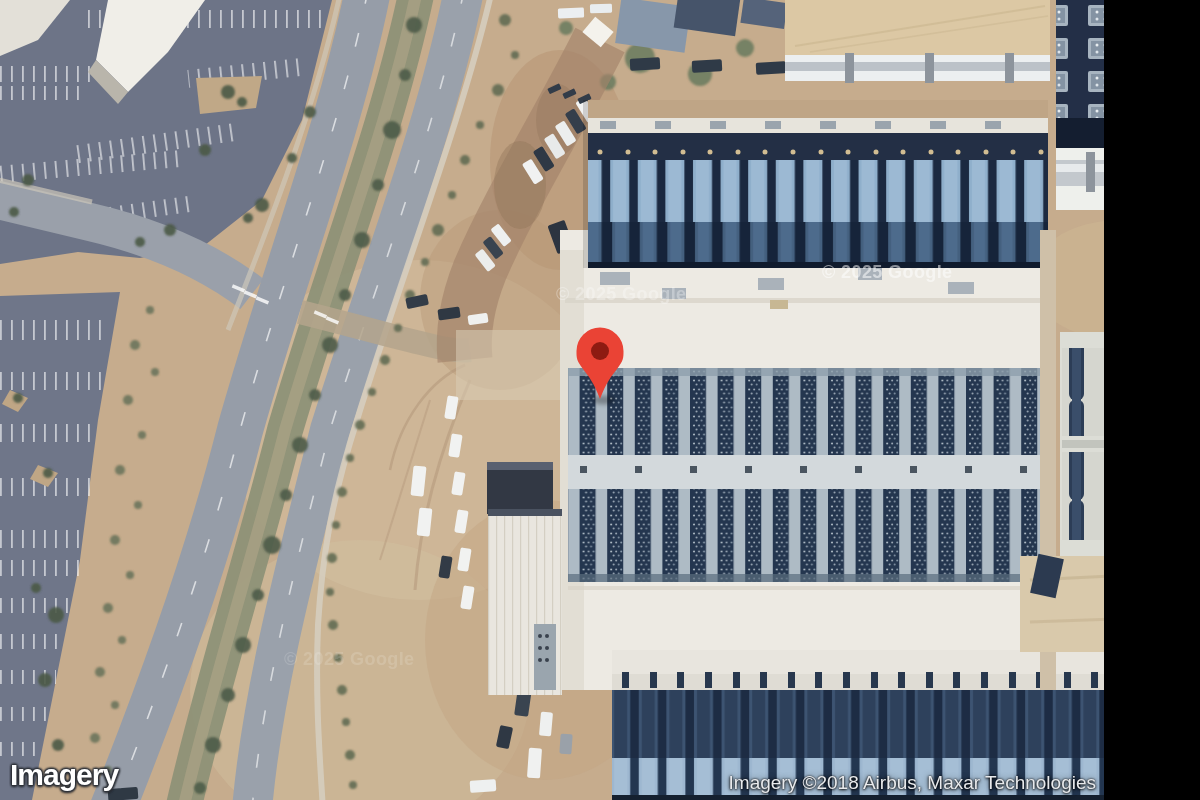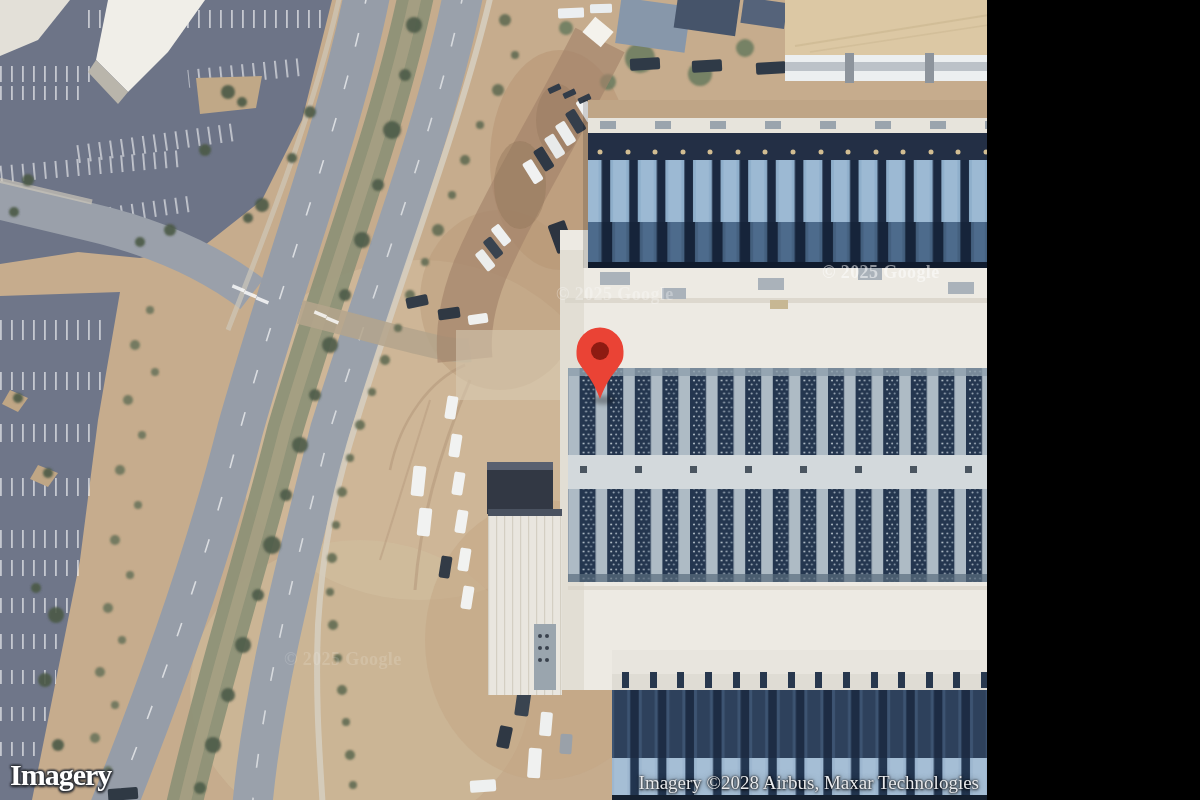--- a/index.html
+++ b/index.html
@@ -1,17 +1,17 @@
 <!DOCTYPE html>
 <html><head>
 <meta charset="utf-8">
 <style>
   html,body{margin:0;padding:0;background:#000;}
-  .stage{position:relative;width:987px;height:800px;overflow:hidden;
-         font-family:Liberation Serif, serif;background:#c6ac8d;}
+  .stage{position:relative;width:1104px;height:800px;overflow:hidden;
+         font-family:Liberation Sans, sans-serif;background:#c6ac8d;}
   .scene{position:absolute;left:0;top:0;width:1200px;height:800px;display:block;}
   
   .logo{position:absolute;left:10px;bottom:8px;font-size:30px;font-weight:bold;
         letter-spacing:-1px;color:#ffffff;cursor:pointer;user-select:none;
         text-shadow:0 0 3px rgba(45,49,56,.95),0 0 3px rgba(45,49,56,.95),
         1px 1px 2px rgba(45,49,56,.9),-1px -1px 2px rgba(45,49,56,.9),
         1px -1px 2px rgba(45,49,56,.9),-1px 1px 2px rgba(45,49,56,.9),
         0 2px 3px rgba(30,33,38,.8);}
   
   .attribution{position:absolute;right:8px;bottom:6px;font-size:19px;color:#e8eaed;
@@ -502,15 +502,15 @@
              A 23.5,23.5 0 1 1 623.5,351 C 623.5,358 623.5,360.5 617,369
              C 611.5,376 606,383 600,399 Z" fill="#EA4335"></path>
     <circle cx="600" cy="351" r="9" fill="#8E1B12"></circle>
   </g>
 </svg>
 
 <div class="wm wm1">© 2025 Google</div>
 <div class="wm wm2">© 2025 Google</div>
 <div class="wm wm3">© 2025 Google</div>
 <div class="logo">Imagery</div>
-<div class="attribution">Imagery ©2028 Airbus, Maxar Technologies</div>
+<div class="attribution">Imagery ©2018 Airbus, Maxar Technologies</div>
 
 </div>
 
 </body></html>

